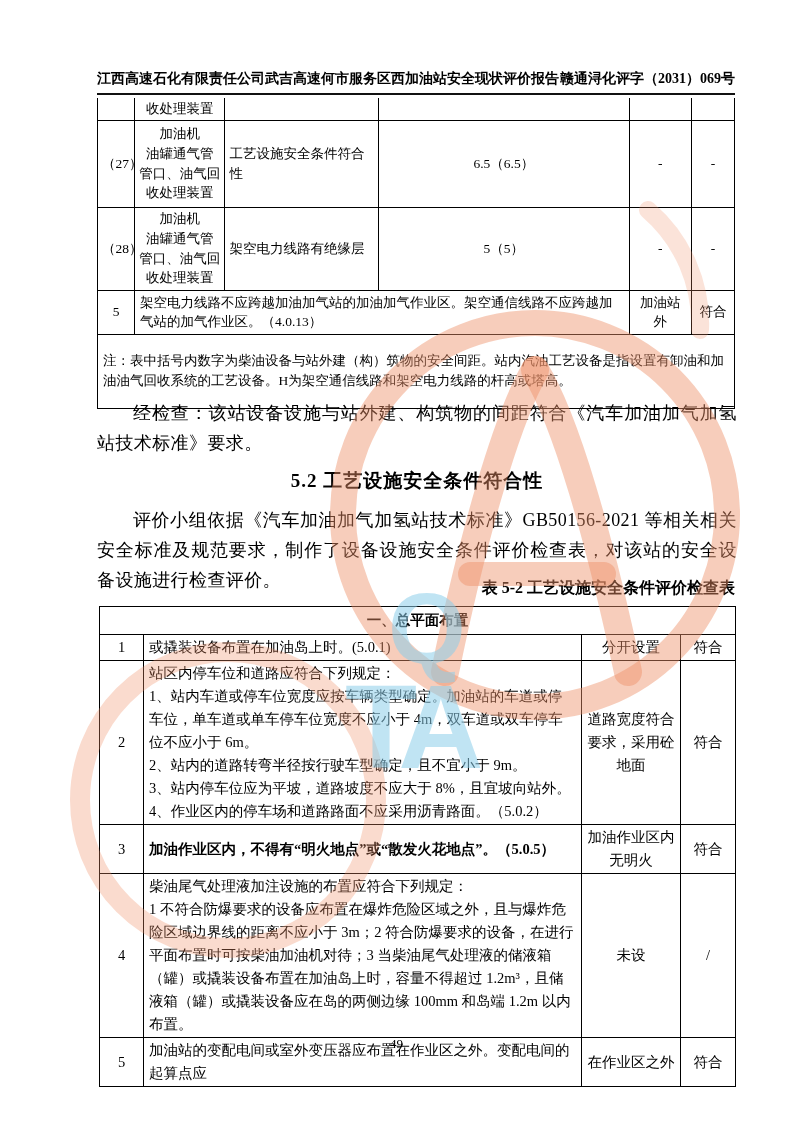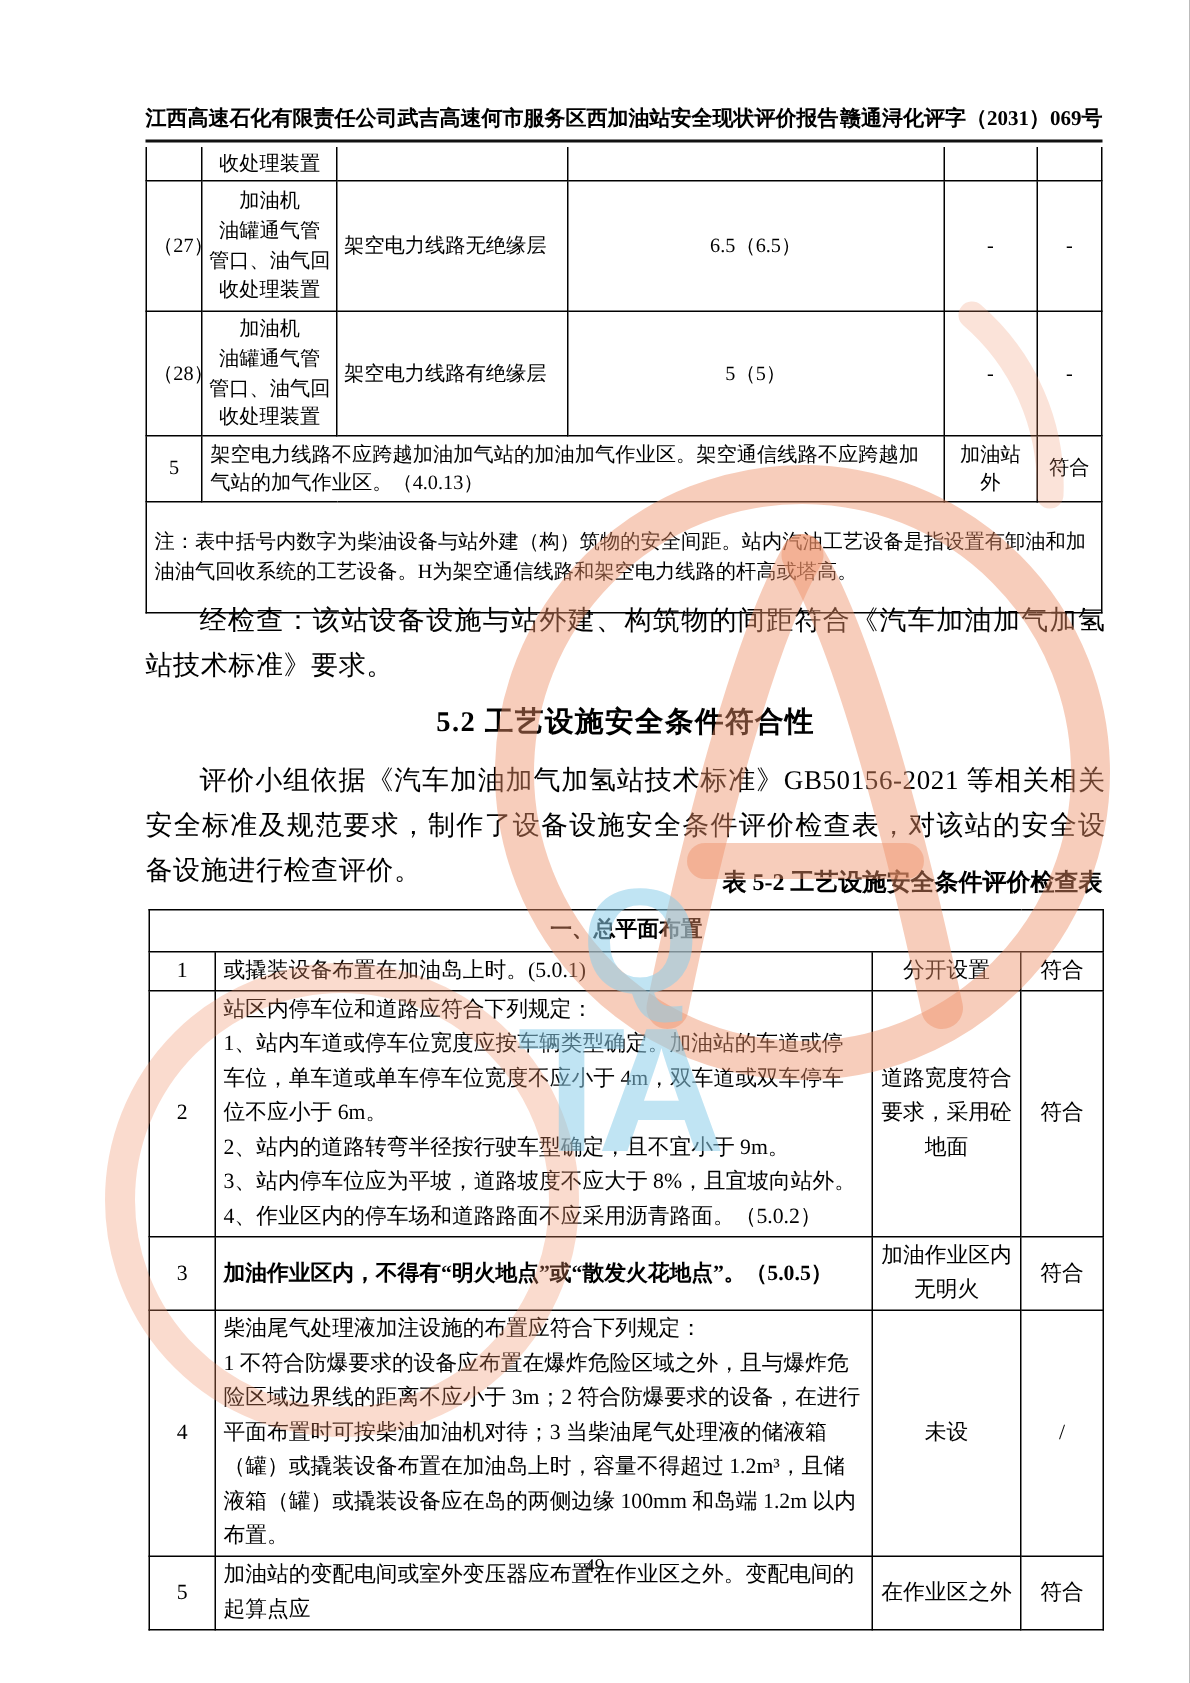--- a/index.html
+++ b/index.html
@@ -83,21 +83,21 @@
       <td class="noTop"></td>
       <td class="noTop"></td>
       <td class="noTop"></td>
     </tr>
     <tr style="height:87px">
       <td class="c">（27）</td>
       <td class="c pre">加油机
 油罐通气管
 管口、油气回
 收处理装置</td>
-      <td>架空电力线路无绝缘层</td>
+      <td>工艺设施安全条件符合性</td>
       <td class="c">6.5（6.5）</td>
       <td class="c">-</td>
       <td class="c">-</td>
     </tr>
     <tr style="height:83px">
       <td class="c">（28）</td>
       <td class="c pre">加油机
 油罐通气管
 管口、油气回
 收处理装置</td>

